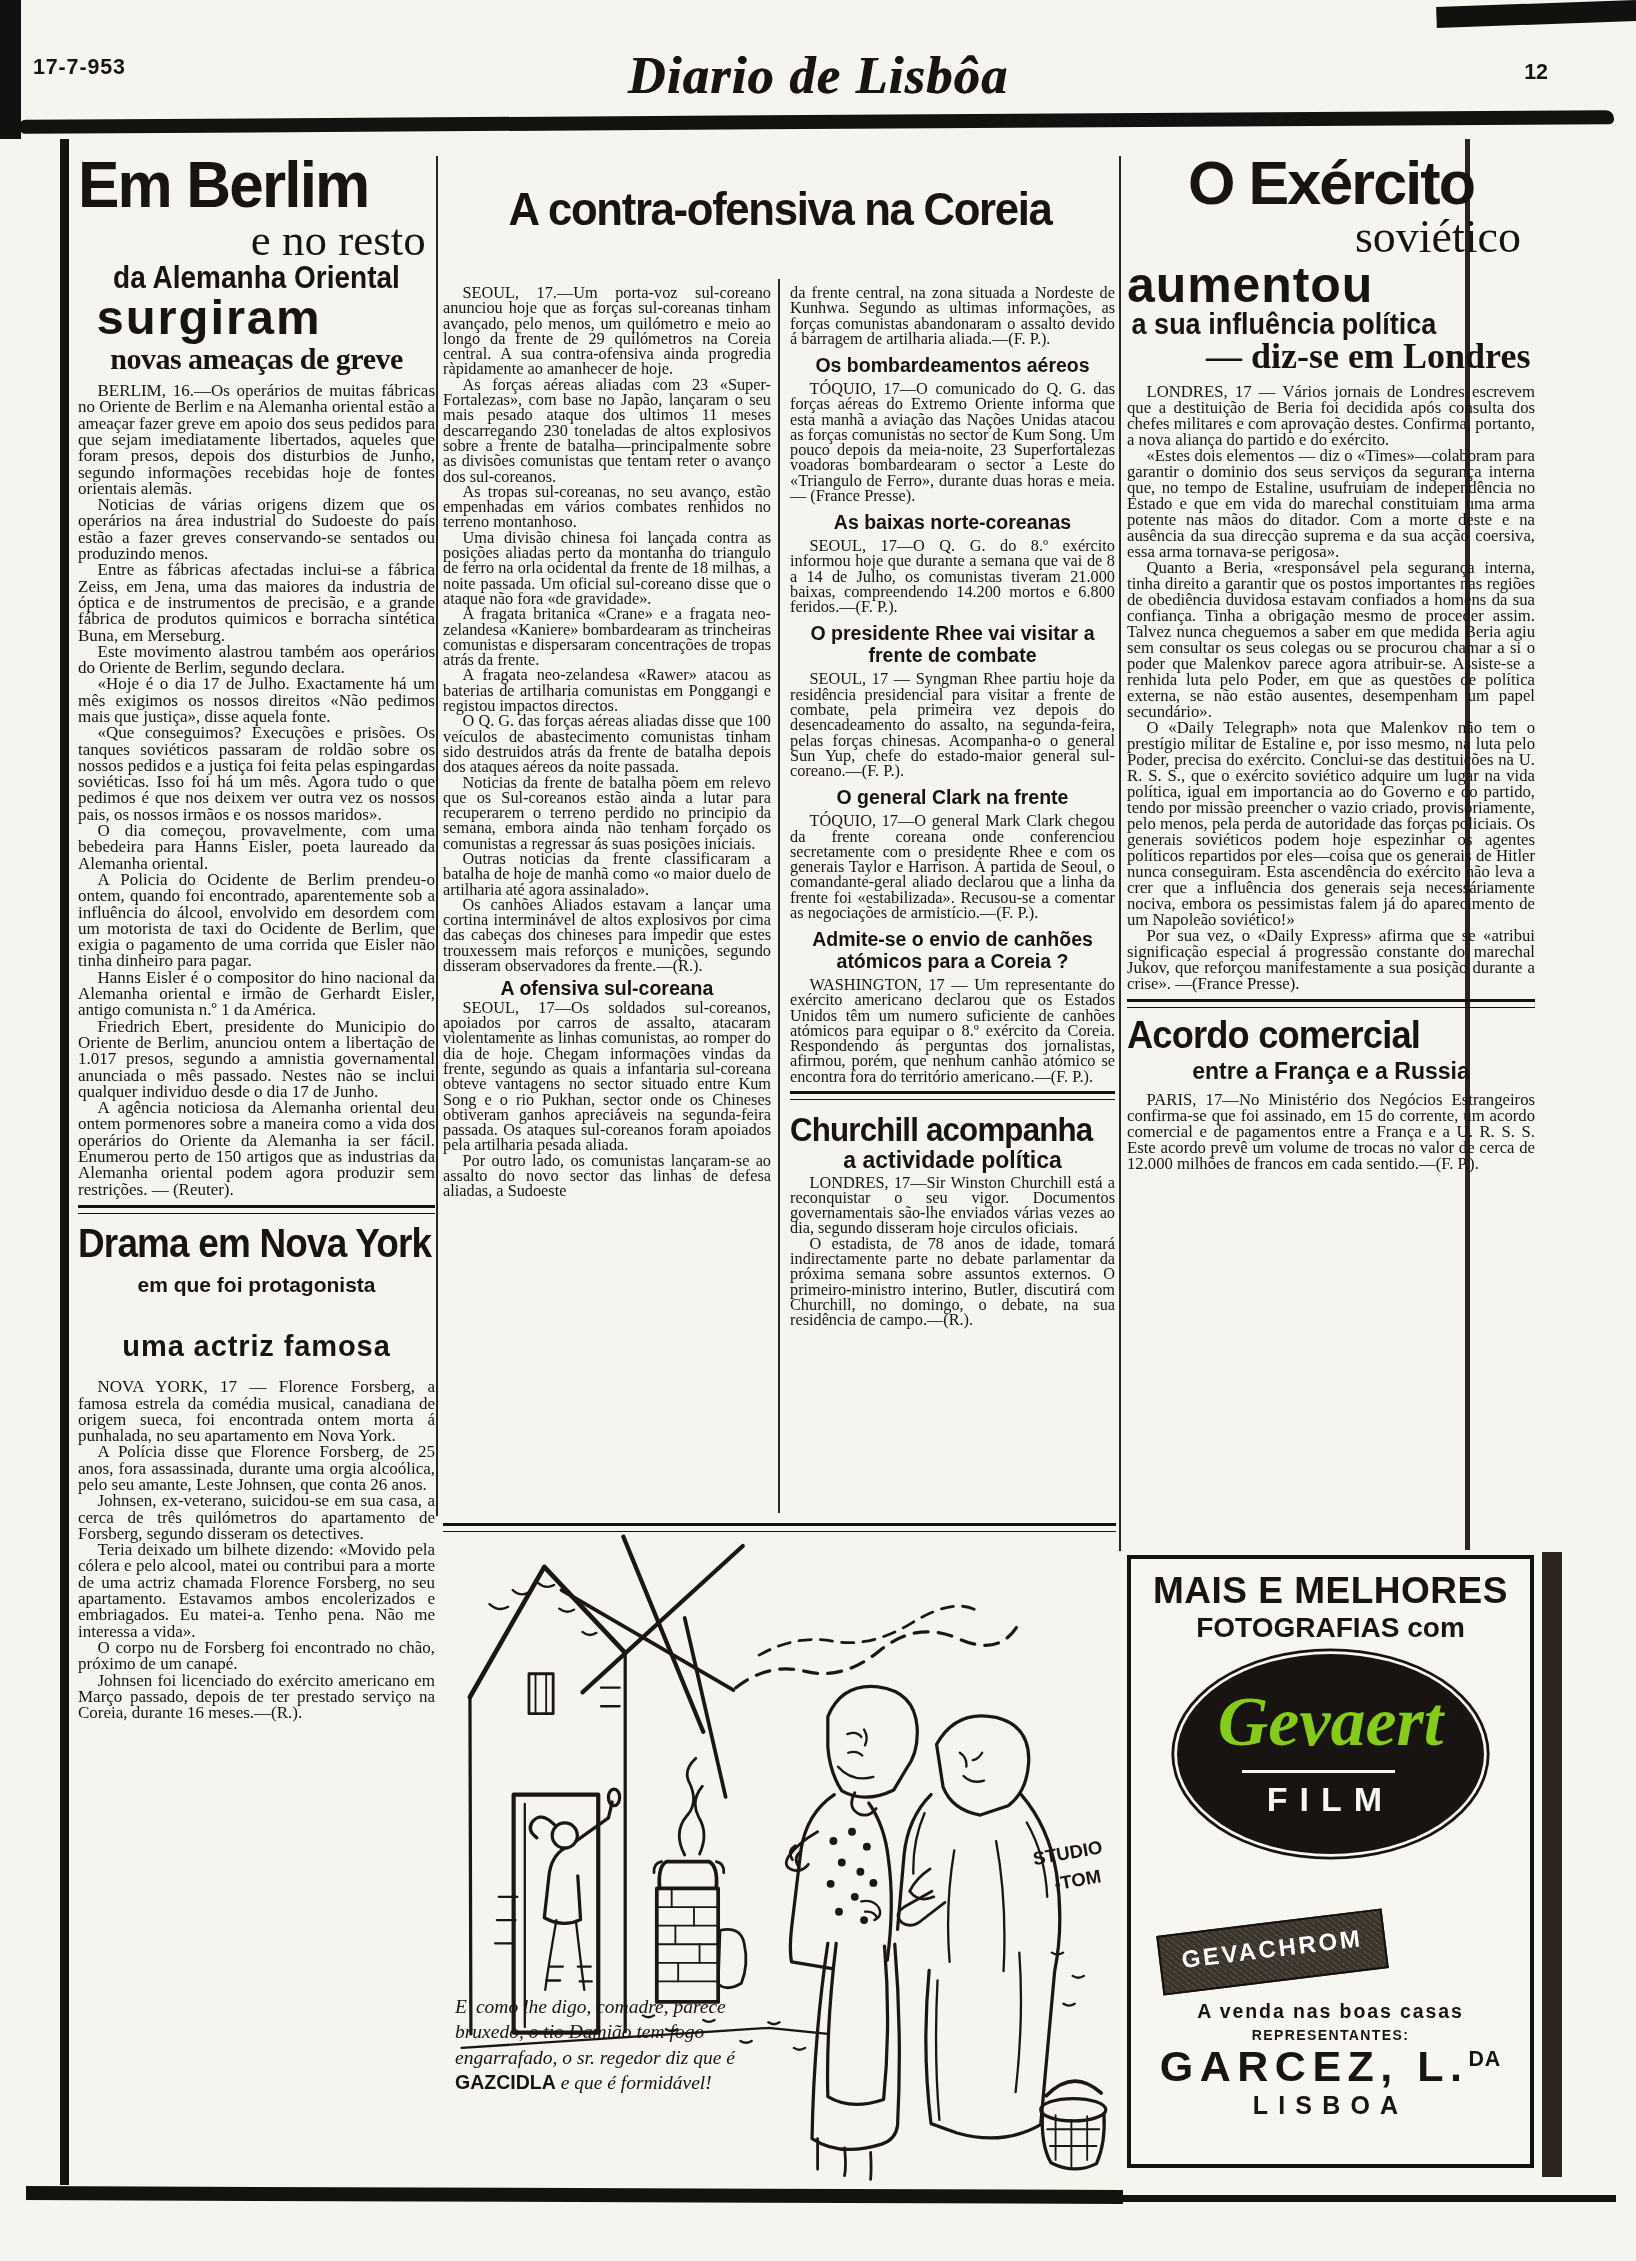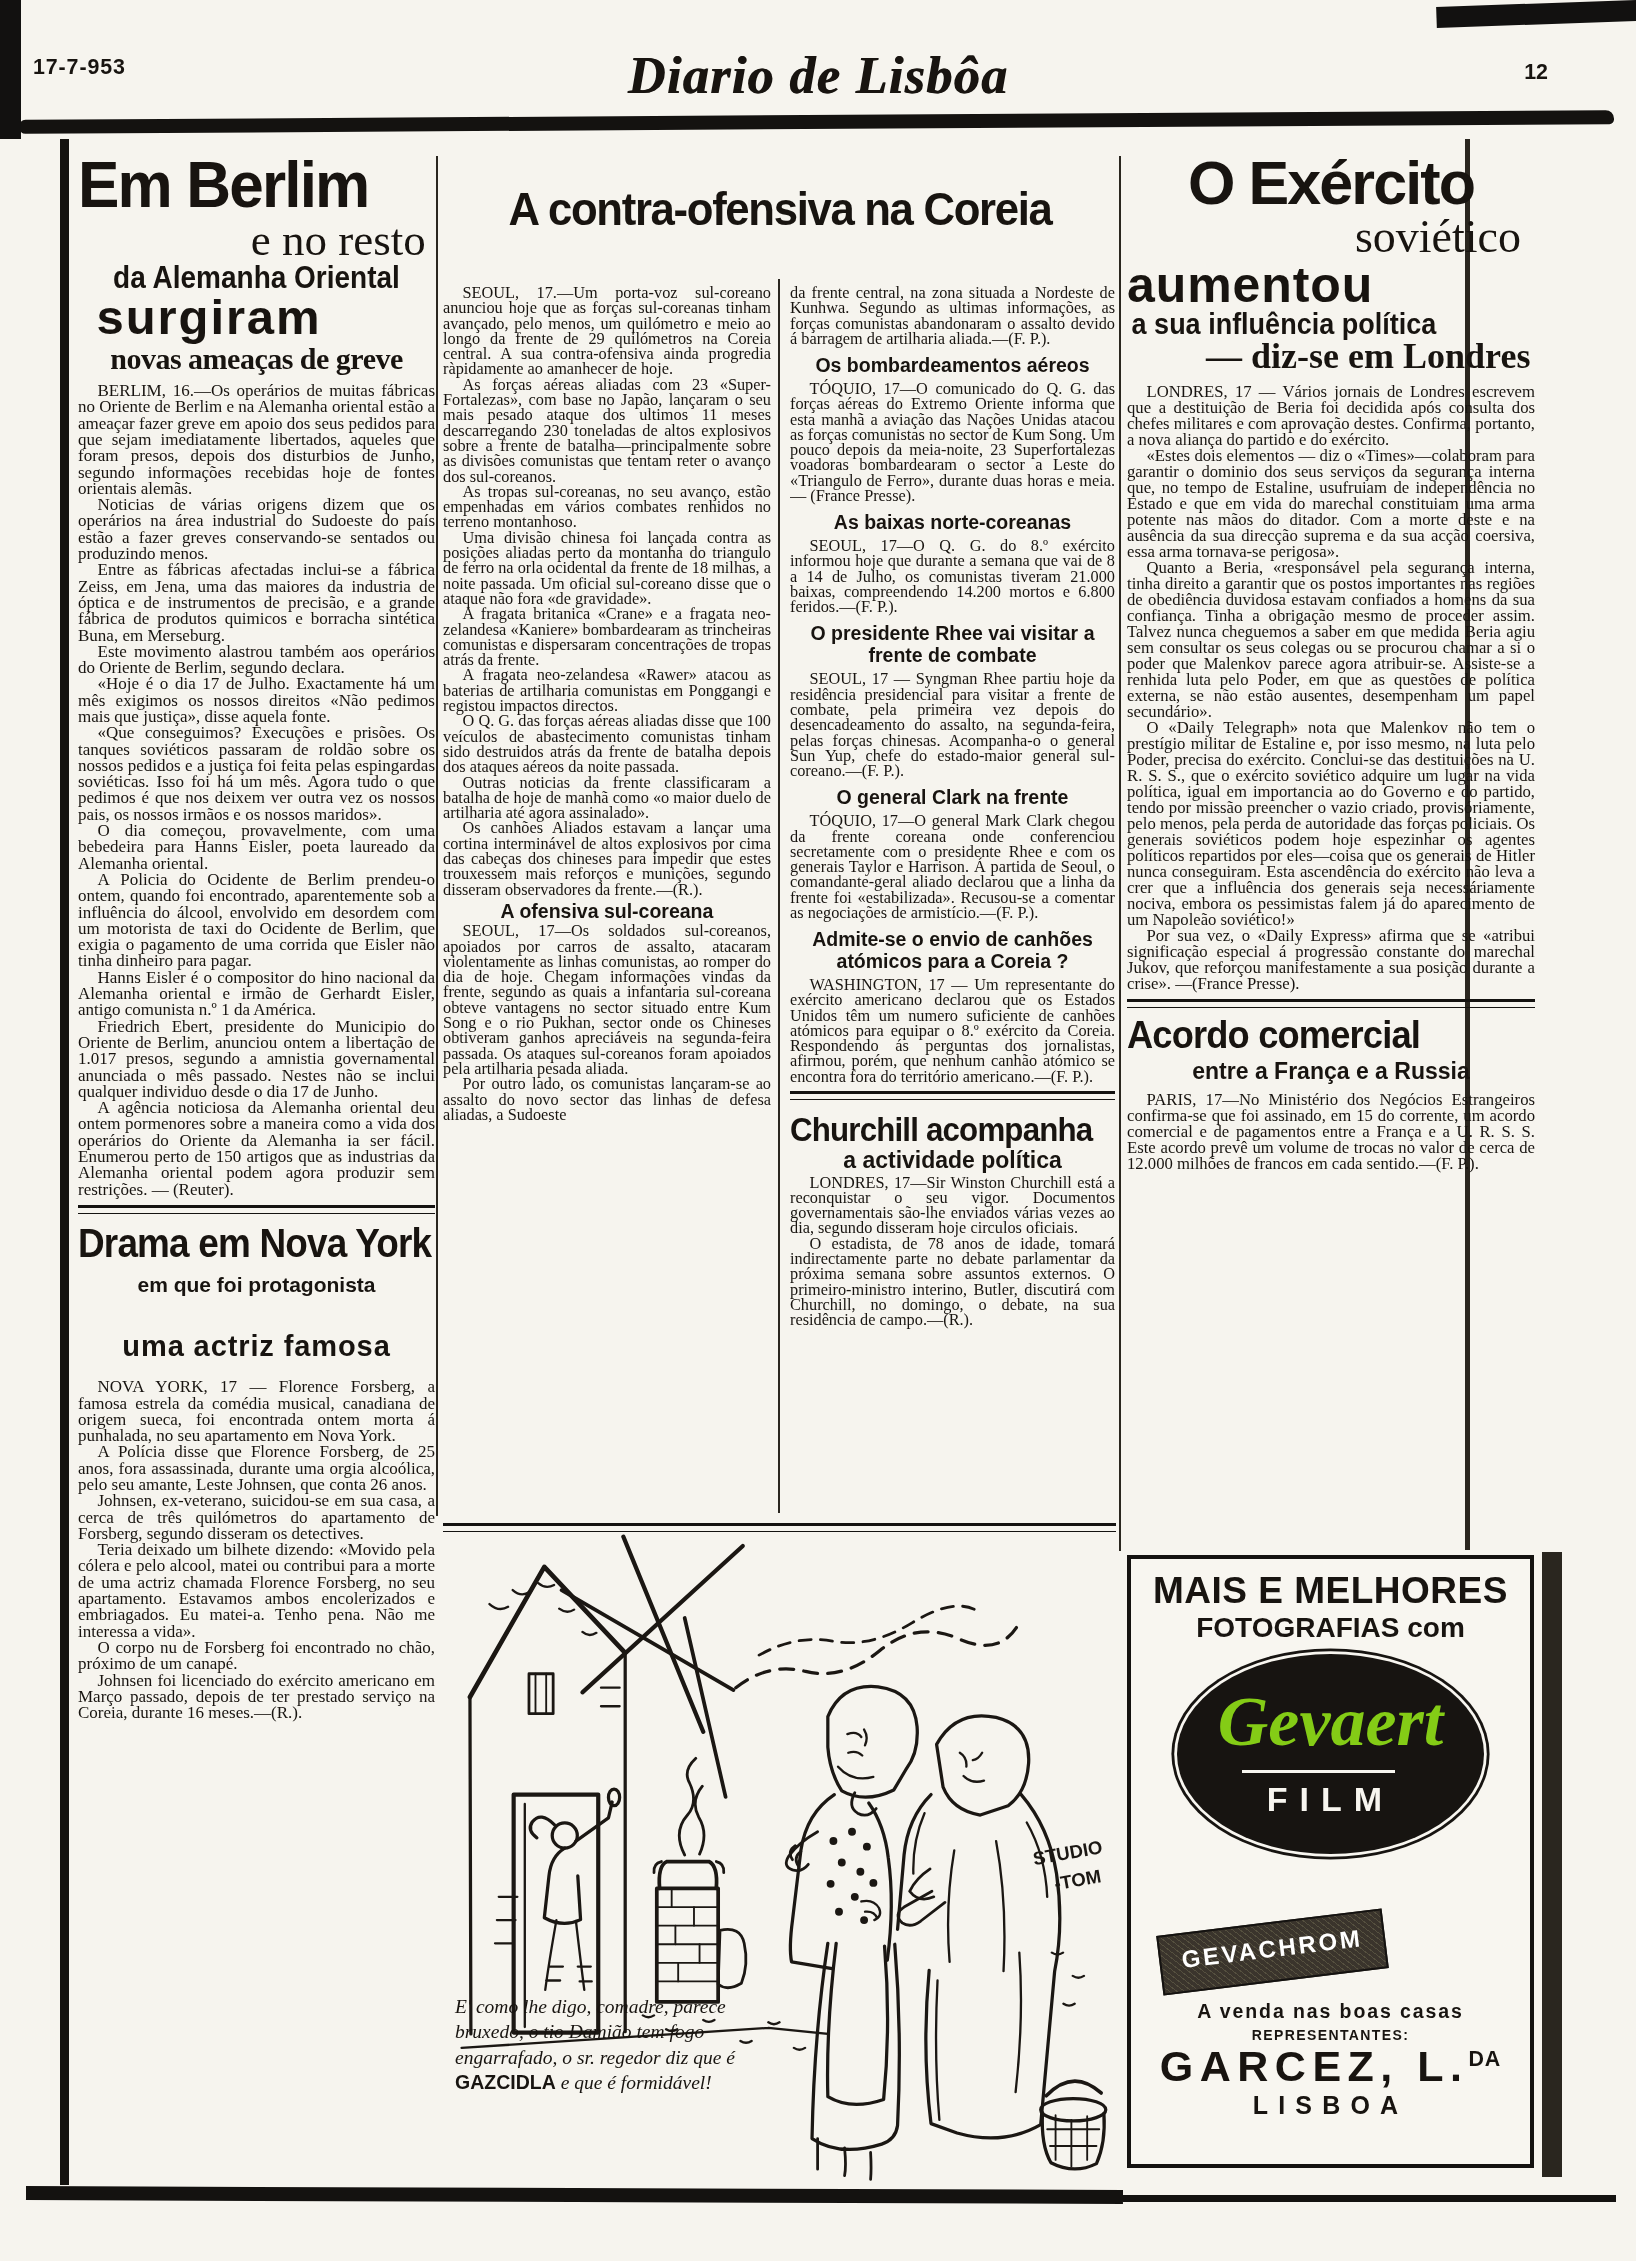--- a/index.html
+++ b/index.html
@@ -185,20 +185,21 @@
   </div>
 
   <div class="col mid-a body-text">
     <p>SEOUL, 17.—Um porta-voz sul-coreano anunciou hoje que as forças sul-coreanas tinham avançado, pelo menos, um quilómetro e meio ao longo da frente de 29 quilómetros na Coreia central. A sua contra-ofensiva ainda progredia ràpidamente ao amanhecer de hoje.</p>
     <p>As forças aéreas aliadas com 23 «Super-Fortalezas», com base no Japão, lançaram o seu mais pesado ataque dos ultimos 11 meses descarregando 230 toneladas de altos explosivos sobre a frente de batalha—principalmente sobre as divisões comunistas que tentam reter o avanço dos sul-coreanos.</p>
     <p>As tropas sul-coreanas, no seu avanço, estão empenhadas em vários combates renhidos no terreno montanhoso.</p>
     <p>Uma divisão chinesa foi lançada contra as posições aliadas perto da montanha do triangulo de ferro na orla ocidental da frente de 18 milhas, a noite passada. Um oficial sul-coreano disse que o ataque não fora «de gravidade».</p>
     <p>A fragata britanica «Crane» e a fragata neo-zelandesa «Kaniere» bombardearam as trincheiras comunistas e dispersaram concentrações de tropas atrás da frente.</p>
     <p>A fragata neo-zelandesa «Rawer» atacou as baterias de artilharia comunistas em Ponggangi e registou impactos directos.</p>
     <p>O Q. G. das forças aéreas aliadas disse que 100 veículos de abastecimento comunistas tinham sido destruidos atrás da frente de batalha depois dos ataques aéreos da noite passada.</p>
+    <p>Noticias da frente de batalha põem em relevo que os Sul-coreanos estão ainda a lutar para recuperarem o terreno perdido no principio da semana, embora ainda não tenham forçado os comunistas a regressar ás suas posições iniciais.</p>
     <p>Outras noticias da frente classificaram a batalha de hoje de manhã como «o maior duelo de artilharia até agora assinalado».</p>
     <p>Os canhões Aliados estavam a lançar uma cortina interminável de altos explosivos por cima das cabeças dos chineses para impedir que estes trouxessem mais reforços e munições, segundo disseram observadores da frente.—(R.).</p>
     <div class="subhead">A ofensiva sul-coreana</div>
     <p>SEOUL, 17—Os soldados sul-coreanos, apoiados por carros de assalto, atacaram violentamente as linhas comunistas, ao romper do dia de hoje. Chegam informações vindas da frente, segundo as quais a infantaria sul-coreana obteve vantagens no sector situado entre Kum Song e o rio Pukhan, sector onde os Chineses obtiveram ganhos apreciáveis na segunda-feira passada. Os ataques sul-coreanos foram apoiados pela artilharia pesada aliada.</p>
     <p>Por outro lado, os comunistas lançaram-se ao assalto do novo sector das linhas de defesa aliadas, a Sudoeste</p>
   </div>
 
   <div class="col mid-b body-text">
     <p style="text-indent:0;">da frente central, na zona situada a Nordeste de Kunhwa. Segundo as ultimas informações, as forças comunistas abandonaram o assalto devido á barragem de artilharia aliada.—(F. P.).</p>
     <div class="subhead">Os bombardeamentos aéreos</div>

